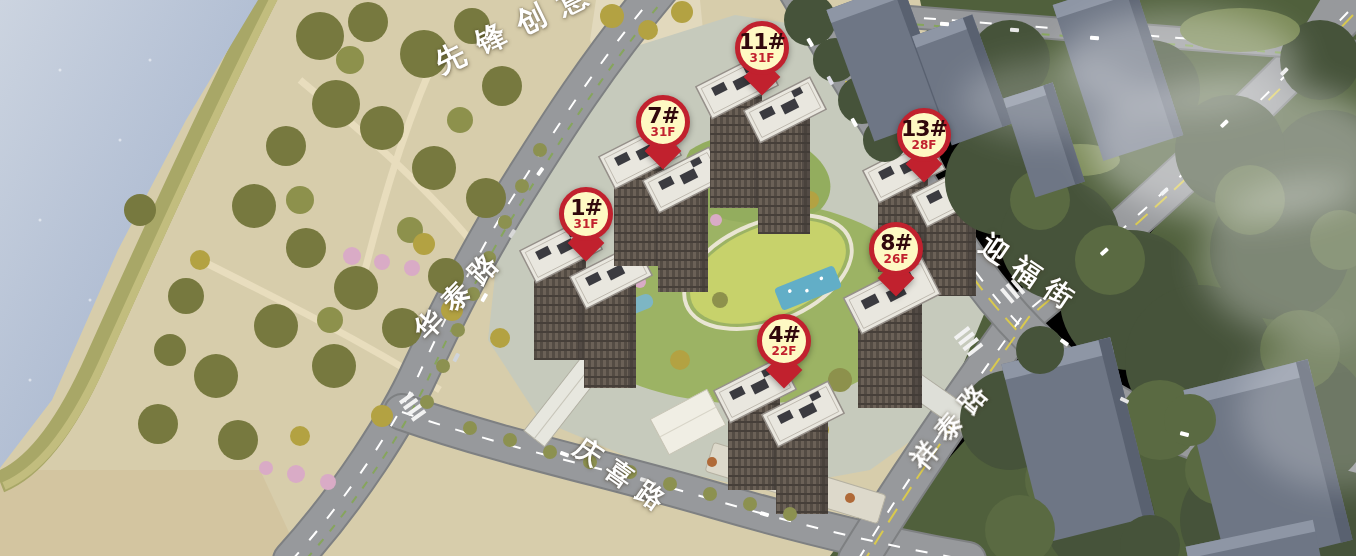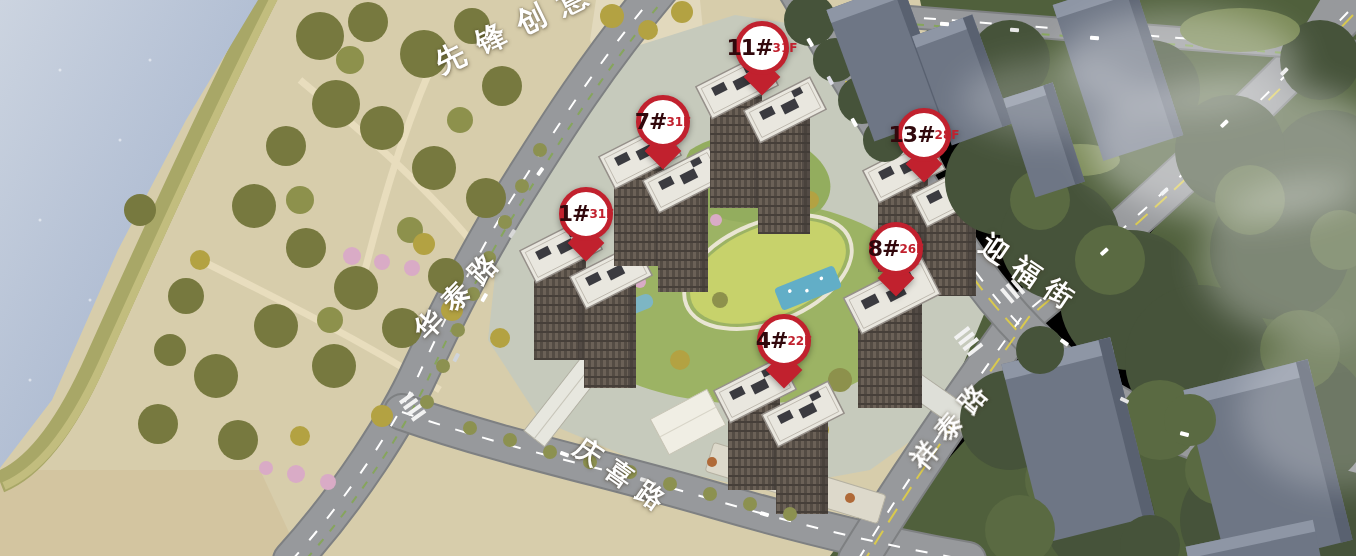--- a/index.html
+++ b/index.html
@@ -8,22 +8,22 @@
     font-family:"DejaVu Sans",sans-serif;background:#d7cdab;
   }
   .scene svg{position:absolute;left:0;top:0;}
 
   
   .pin{position:absolute;width:56px;height:78px;z-index:30;cursor:pointer;
        filter:drop-shadow(0 2px 3px rgba(0,0,0,.35));}
   .pin-tail{position:absolute;left:15px;top:43px;width:26px;height:26px;
             background:#c1212e;transform:rotate(45deg);z-index:0;}
   .pin-circle{position:absolute;left:1px;top:0;width:54px;height:54px;box-sizing:border-box;
-              background:#ffffff;border:5px solid #c1212e;border-radius:50%;
-              display:flex;flex-direction:row;align-items:center;justify-content:center;z-index:1;}
+              background:#fef9c3;border:5px solid #c1212e;border-radius:50%;
+              display:flex;flex-direction:column;align-items:center;justify-content:center;z-index:1;}
   .pin-number{font-size:22px;line-height:20px;font-weight:bold;color:#31080c;letter-spacing:-1px;}
   .pin-floor{font-size:12px;line-height:13px;font-weight:bold;color:#c1212e;}
   .pin-1{left:558px;top:187px;} .pin-4{left:756px;top:314px;} .pin-7{left:635px;top:95px;}
   .pin-8{left:868px;top:222px;} .pin-11{left:734px;top:21px;} .pin-13{left:896px;top:108px;}
 
   
   .road-label{position:absolute;color:#fff;font-weight:bold;white-space:nowrap;z-index:20;
               text-shadow:0 1px 4px rgba(60,50,30,.55), 0 0 2px rgba(60,50,30,.4);
               transform:translate(-50%,-50%) rotate(var(--rot));}
   .lbl-xianfeng{left:518px;top:26px;--rot:-26deg;font-size:30px;letter-spacing:15px;}

